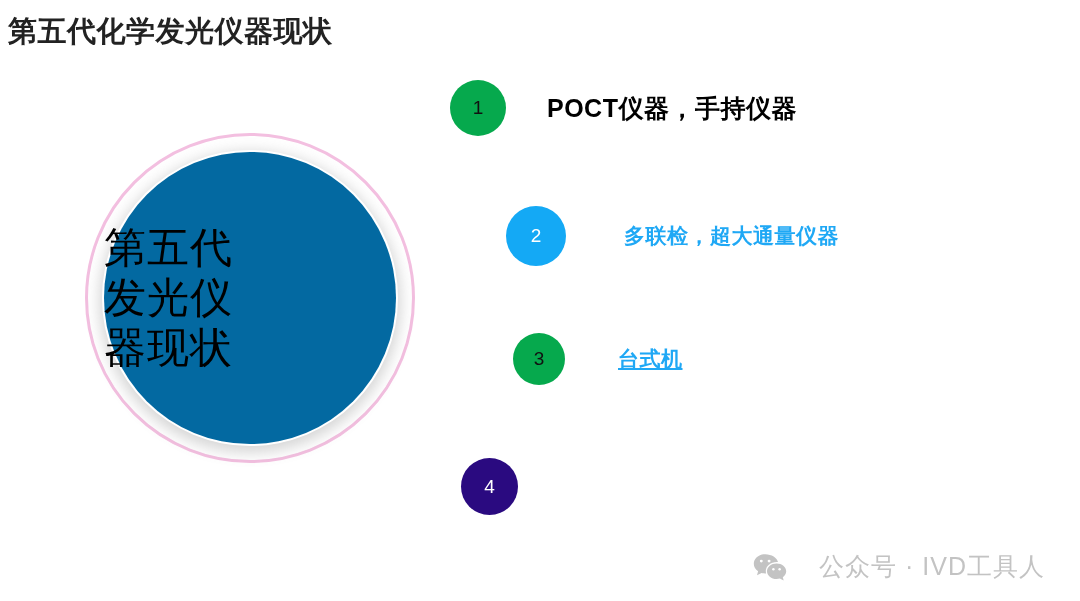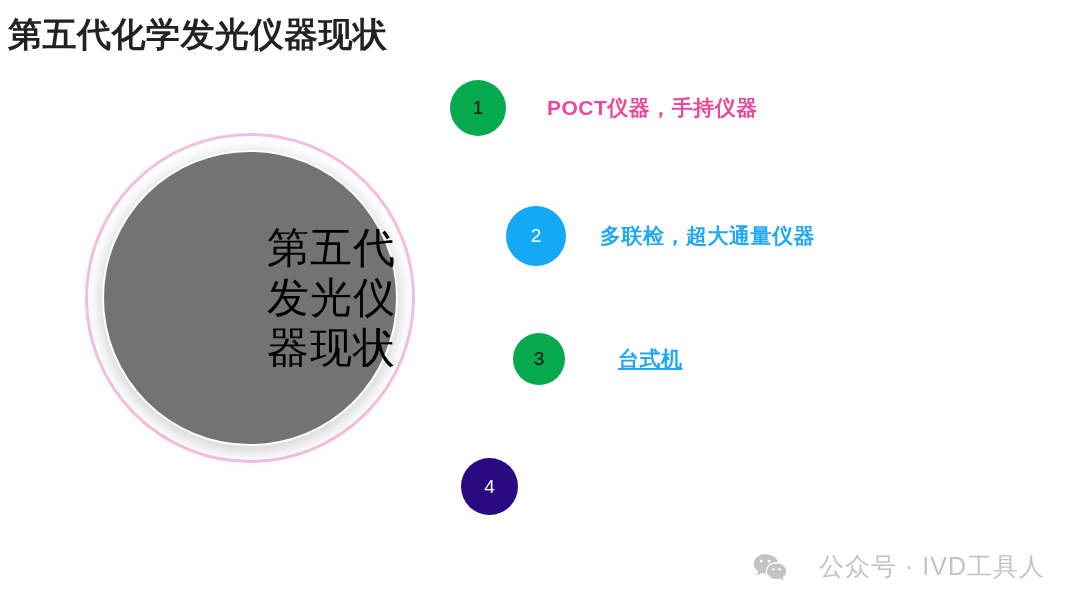--- a/index.html
+++ b/index.html
@@ -16,21 +16,21 @@
     height: 601px;
     background: #ffffff;
     overflow: hidden;
   }
 
   
   #slide-title {
     position: absolute;
     left: 8px;
     top: 12px;
-    font-size: 34px;
+    font-size: 29px;
     font-weight: bold;
     color: #222222;
     letter-spacing: 0.5px;
     white-space: nowrap;
   }
 
   
   #hero-group {
     position: absolute;
     left: 85px;
@@ -59,24 +59,24 @@
     background: #ffffff;
     box-shadow: 0 4px 14px 3px rgba(120,120,120,0.30);
   }
   #hero-circle {
     position: absolute;
     left: 19px;
     top: 19px;
     width: 292px;
     height: 292px;
     border-radius: 50%;
-    background: #737373;
+    background: #0369a1;
     display: flex;
     align-items: center;
-    justify-content: flex-end;
+    justify-content: flex-start;
   }
   #hero-label {
     color: #000000;
     font-size: 42px;
     line-height: 50px;
     text-align: center;
     font-weight: 400;
     letter-spacing: 1px;
     white-space: pre-line;
   }
@@ -96,25 +96,25 @@
     font-size: 19px;
     font-weight: 400;
   }
   .bullet-text {
     font-weight: bold;
     white-space: pre-line;
   }
 
   #bullet-1 { left: 450px; top: 80px; }
   #bullet-1 .bullet-badge { width: 56px; height: 56px; background: #06a94d; color: #111111; }
-  #bullet-1 .bullet-text { margin-left: 41px; color: #ec4899; font-size: 21px; letter-spacing: 0.5px; text-align: center; }
+  #bullet-1 .bullet-text { margin-left: 41px; color: #000000; font-size: 25px; letter-spacing: 0.5px; text-align: center; }
 
   #bullet-2 { left: 506px; top: 206px; }
   #bullet-2 .bullet-badge { width: 60px; height: 60px; background: #14a9f5; color: #ffffff; }
-  #bullet-2 .bullet-text { margin-left: 34px; color: #1fa8f5; font-size: 21px; letter-spacing: 0.5px; }
+  #bullet-2 .bullet-text { margin-left: 58px; color: #1fa8f5; font-size: 21px; letter-spacing: 0.5px; }
 
   #bullet-3 { left: 513px; top: 333px; }
   #bullet-3 .bullet-badge { width: 52px; height: 52px; background: #06a94d; color: #111111; }
   #bullet-3 .bullet-text { margin-left: 53px; color: #1fa8f5; font-size: 21px; letter-spacing: 0.5px; text-decoration: underline; }
 
   #bullet-4 { left: 461px; top: 458px; }
   #bullet-4 .bullet-badge { width: 57px; height: 57px; background: #2a0a80; color: #ffffff; }
   #bullet-4 .bullet-text {
     margin-left: 37px;
     color: #555555;

